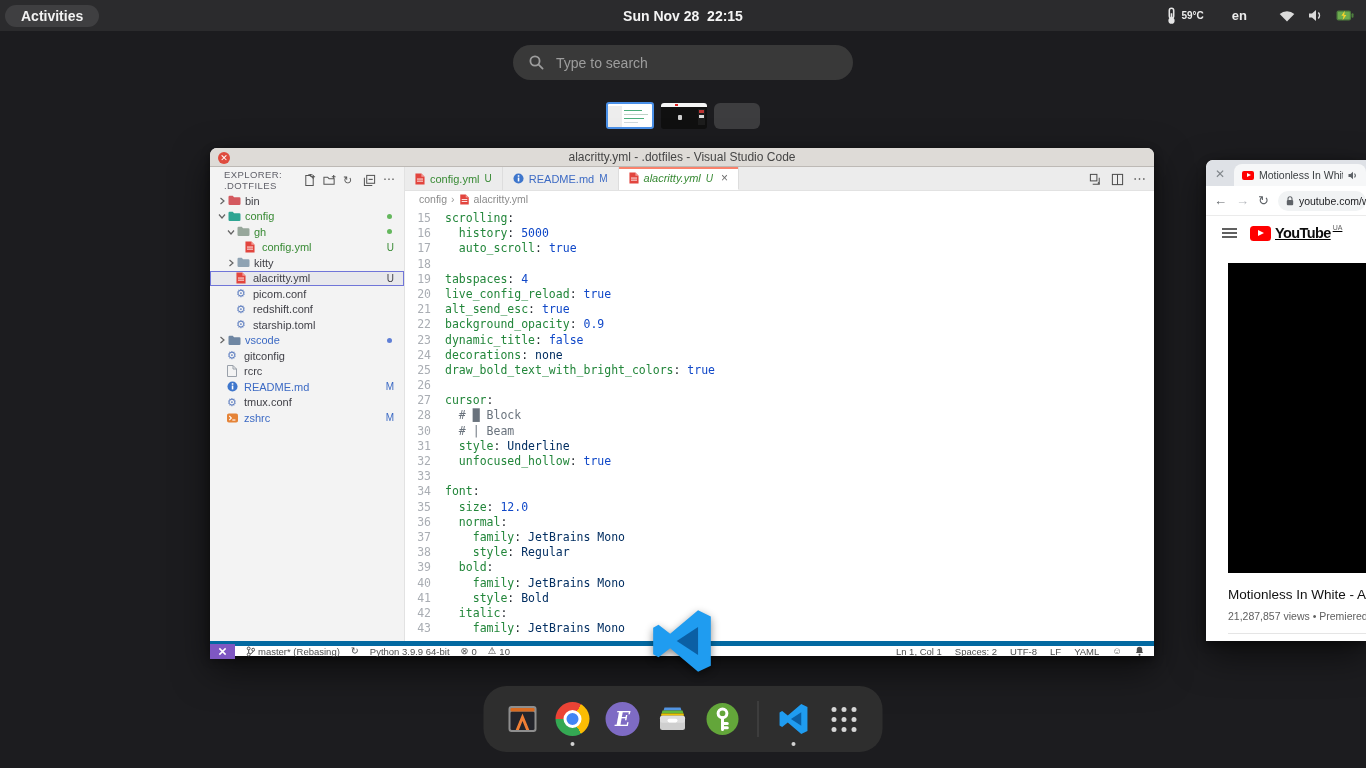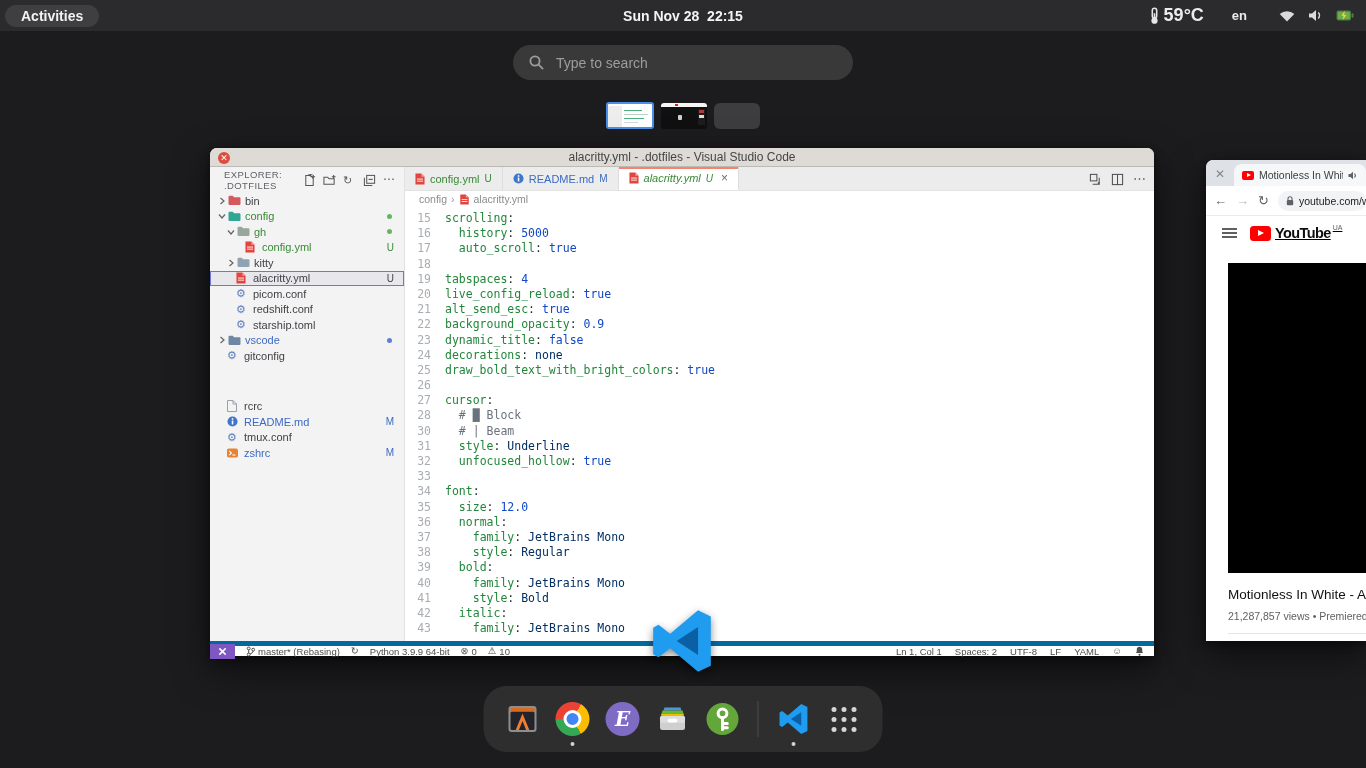--- a/index.html
+++ b/index.html
@@ -4,21 +4,21 @@
 <style>
   * { margin:0; padding:0; box-sizing:border-box; }
   html,body { width:1366px; height:768px; overflow:hidden; }
   body { background:#1c1c1f; font-family:"Liberation Sans", sans-serif; position:relative; }
 
   
   .topbar { position:absolute; left:0; top:0; width:1366px; height:31px; background:#2b2b2d; display:flex; align-items:center; }
   .activities-pill { margin-left:5px; padding:3px 16px; border-radius:14px; background:#3f3f41; color:#f2f2f2; font-size:14px; font-weight:700; cursor:pointer; }
   .clock { position:absolute; left:0; right:0; text-align:center; color:#f4f4f4; font-size:14px; font-weight:700; white-space:pre; }
   .tb-right { position:absolute; right:12px; top:0; height:31px; display:flex; align-items:center; color:#ececec; }
-  .tb-right .temp { font-size:18px; font-weight:700; margin-left:4px; }
+  .tb-right .temp { font-size:10px; font-weight:700; margin-left:4px; }
   .tb-right .lang { font-size:13px; font-weight:700; margin-left:28px; }
   .tb-ic { display:inline-flex; align-items:center; }
   .tb-wifi { margin-left:32px; }
   .tb-vol { margin-left:13px; }
   .tb-bat { margin-left:12px; }
 
   
   .search-wrap { position:absolute; left:0; right:0; top:45px; display:flex; justify-content:center; }
   .search-pill { width:340px; height:35px; border-radius:18px; background:#393939; display:flex; align-items:center; padding:0 16px; }
   .search-pill input { flex:1; margin-left:12px; background:transparent; border:none; outline:none; color:#d6d6d6; font-size:14px; font-family:"Liberation Sans",sans-serif; }
@@ -341,21 +341,21 @@
             </span>
             <span class="lbl fc-modified">vscode</span>
             <span class="gitdot" style="background:#5f7fd6"></span>
           </div>
           <div class="tree-row" style="padding-left: 17px;">
             <span class="ti">
               <span style="color:#5f7fc0;font-size:11px;line-height:11px">⚙</span>
             </span>
             <span class="lbl fc-default">gitconfig</span>
           </div>
-          <div class="tree-row" style="padding-left: 17px; margin-top: 35px;">
+          <div class="tree-row" style="padding-left: 17px;">
             <span class="ti">
               <svg width="10" height="12" viewBox="0 0 10 12">
                 <path d="M0.5 0.5 h5.5 l3.5 3.5 v7.5 h-9z" fill="none" stroke="#9aa1aa" stroke-width="1"></path>
                 <path d="M6 0.5 v3.5 h3.5" fill="none" stroke="#9aa1aa" stroke-width="1"></path>
               </svg>
             </span>
             <span class="lbl fc-default">rcrc</span>
           </div>
           <div class="tree-row" style="padding-left: 17px;">
             <span class="ti">

